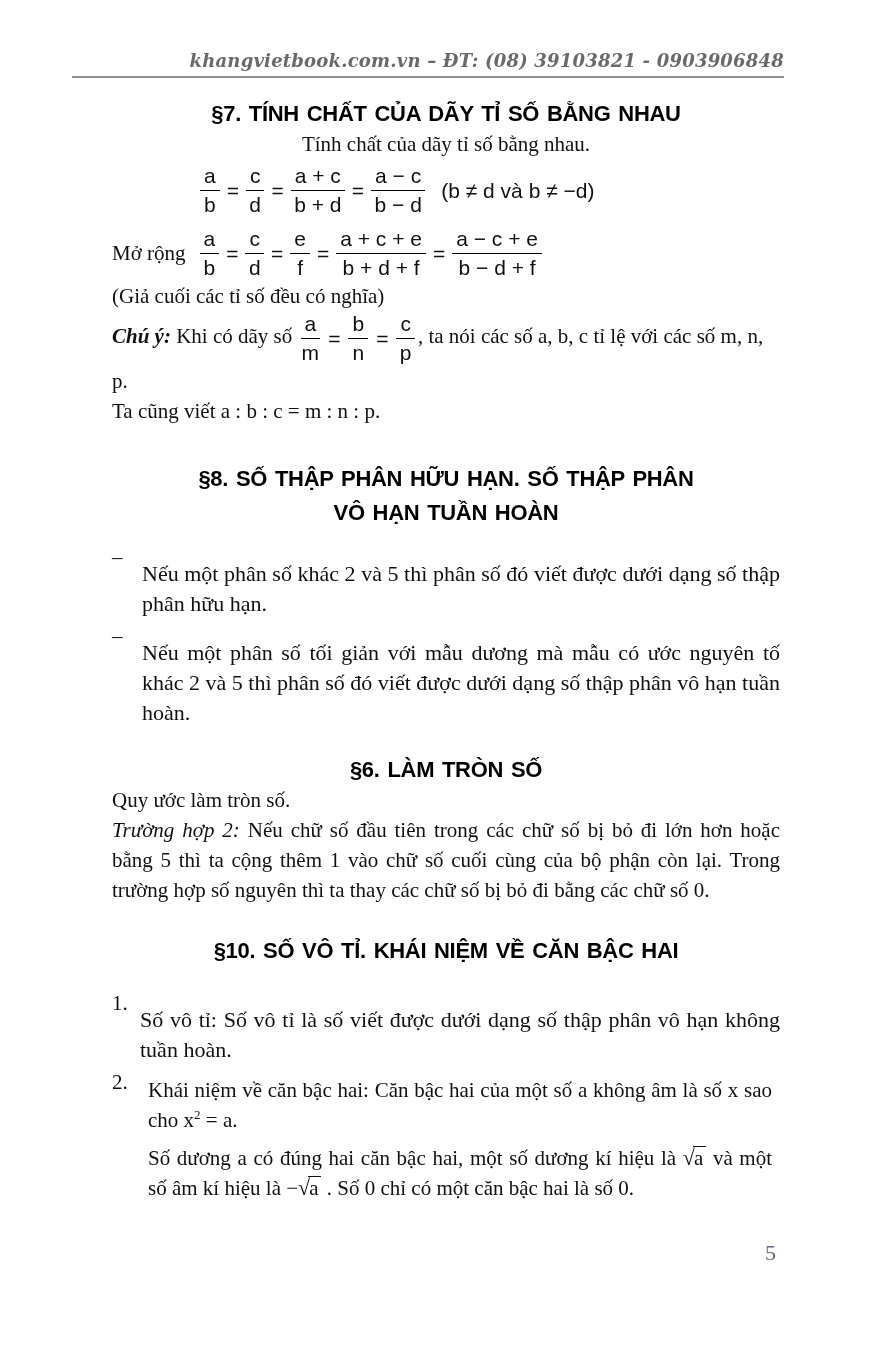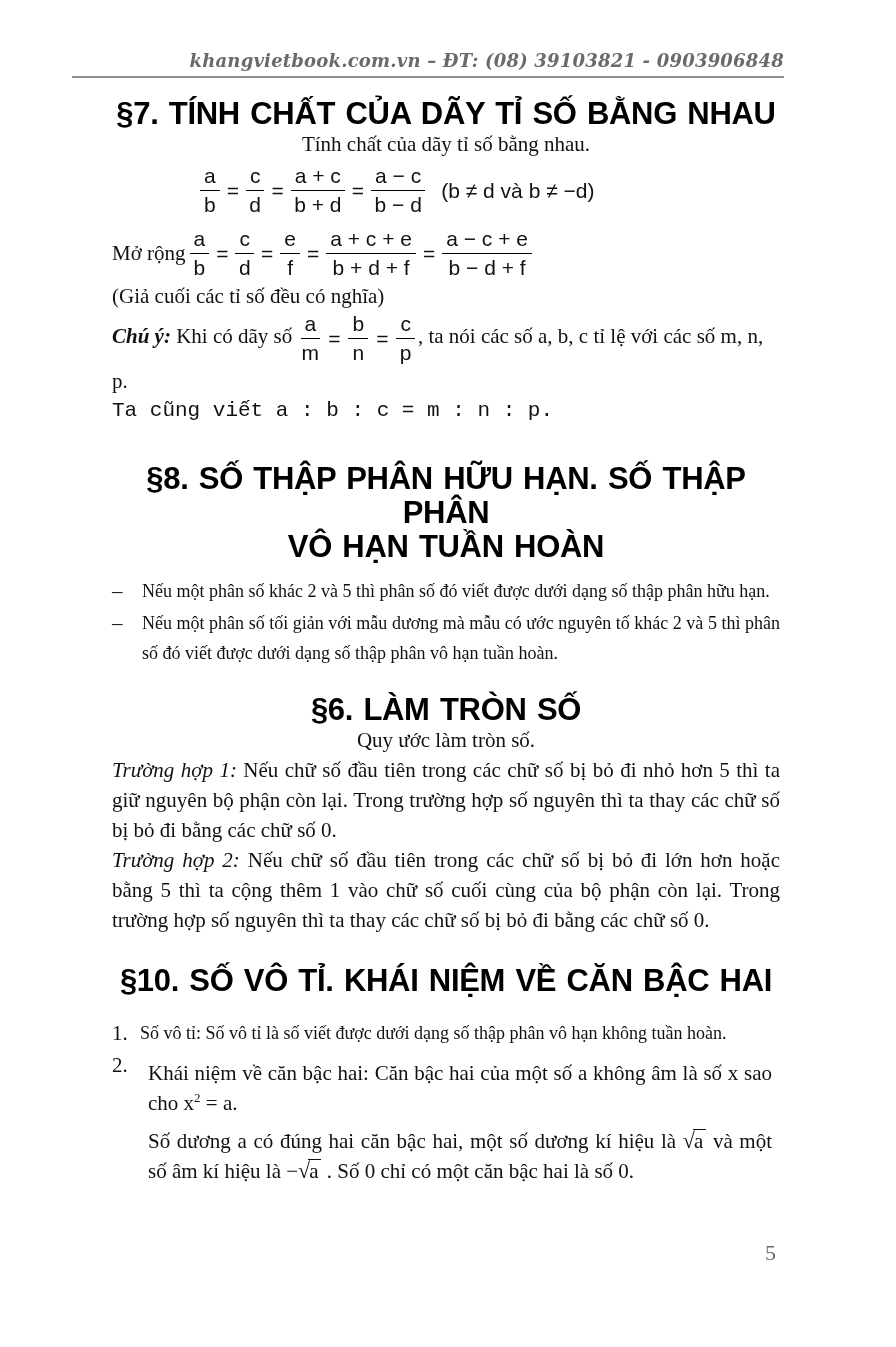--- a/index.html
+++ b/index.html
@@ -28,75 +28,75 @@
     font-size: 18px;
     color: #6a6a6a;
     letter-spacing: 0.2px;
   }
   
   .content { margin: 0 76px 0 112px; }
 
   .sec-title {
     font-family: "Liberation Sans", sans-serif;
     font-weight: 700;
-    font-size: 31px;
+    font-size: 22px;
     line-height: 31px;
     letter-spacing: -0.3px;
     word-spacing: 2px;
     text-align: center;
     color: #000;
     margin: 0;
   }
   .title7  { margin-top: 20px; }
   .title8  { margin-top: 36px; line-height: 34px; }
   .title9  { margin-top: 26px; }
   .title10 { margin-top: 30px; }
 
   p.body { font-size: 21px; line-height: 30px; margin: 0; }
   .justify { text-align: justify; }
   .mt10 { margin-top: 10px; text-align: center; }
-  .mt12 { margin-top: 12px; text-align: center; }
+  .mt12 { margin-top: 12px; }
 
   
   .formula {
     font-family: "Liberation Sans", sans-serif;
     font-size: 21px;
     display: flex;
     align-items: center;
   }
   .f-row1 { margin: 4px 0 0 88px; }
   .f-row2 { margin: 8px 0 0 0; }
   .flabel {
     font-family: "Liberation Serif", serif;
-    margin-right: 4px;
+    margin-right: 14px;
   }
   .frac { display: inline-flex; flex-direction: column; text-align: center; line-height: 26px; }
   .frac .num { padding: 0 4px 1px; border-bottom: 1.6px solid #000; }
   .frac .den { padding-top: 1px; }
   .eq { margin: 0 7px; }
   .cond { margin-left: 16px; white-space: nowrap; }
 
   .note { margin-top: 4px; }
 
   
   .remark { font-size: 21px; line-height: 30px; margin-top: 0; }
   .remark-label { font-weight: bold; font-style: italic; }
   .remark .frac {
     font-family: "Liberation Sans", sans-serif;
     vertical-align: middle;
     margin: 0 3px;
   }
   .remark .eq { font-family: "Liberation Sans", sans-serif; vertical-align: middle; margin: 0 5px; }
-  .also { margin-top: 4px; font-family: Liberation Mono, monospace; }
+  .also { margin-top: 4px; }
 
   
   .list { margin-top: 12px; }
   .li { display: flex; margin-bottom: 2px; }
   .li .marker { flex: none; width: 30px; font-size: 21px; line-height: 30px; }
-  .li .li-text { flex: 1; font-size: 18px; line-height: 30px; text-align: justify; }
+  .li .li-text { flex: 1; font-size: 22px; line-height: 30px; text-align: justify; margin-top: 17px; }
   .num-item .marker { width: 28px; }
   .item-body { flex: 1; }
   .item-body p { margin: 8px; }
 
   .case-label { font-style: italic; }
 
   sup.power { font-size: 13px; line-height: 0; vertical-align: super; }
 
   
   .sqrt { white-space: nowrap; }
@@ -213,21 +213,20 @@
       <div class="li">
         <span class="marker">–</span>
         <div class="li-text">Nếu một phân số tối giản với mẫu dương mà mẫu có ước nguyên tố khác 2 và 5 thì phân số đó viết được dưới dạng số thập phân vô hạn tuần hoàn.</div>
       </div>
     </div>
 
     <h1 class="sec-title title9">§6. LÀM TRÒN SỐ</h1>
 
     <p class="body mt12">Quy ước làm tròn số.</p>
 
-    <p class="body justify"><span class="case-label">Trường hợp 1:</span> <span>Nếu chữ số đầu tiên trong các chữ số bị bỏ đi nhỏ hơn 5 thì ta giữ nguyên bộ phận còn lại. Trong trường hợp số nguyên thì ta thay các chữ số bị bỏ đi bằng các chữ số 0.</span></p>
 
     <p class="body justify"><span class="case-label">Trường hợp 2:</span> <span>Nếu chữ số đầu tiên trong các chữ số bị bỏ đi lớn hơn hoặc bằng 5 thì ta cộng thêm 1 vào chữ số cuối cùng của bộ phận còn lại. Trong trường hợp số nguyên thì ta thay các chữ số bị bỏ đi bằng các chữ số 0.</span></p>
 
     <h1 class="sec-title title10">§10. SỐ VÔ TỈ. KHÁI NIỆM VỀ CĂN BẬC HAI</h1>
 
     <div class="list" style="margin-top:22px;">
       <div class="li num-item">
         <span class="marker">1.</span>
         <div class="li-text">Số vô tỉ: Số vô tỉ là số viết được dưới dạng số thập phân vô hạn không tuần hoàn.</div>
       </div>

